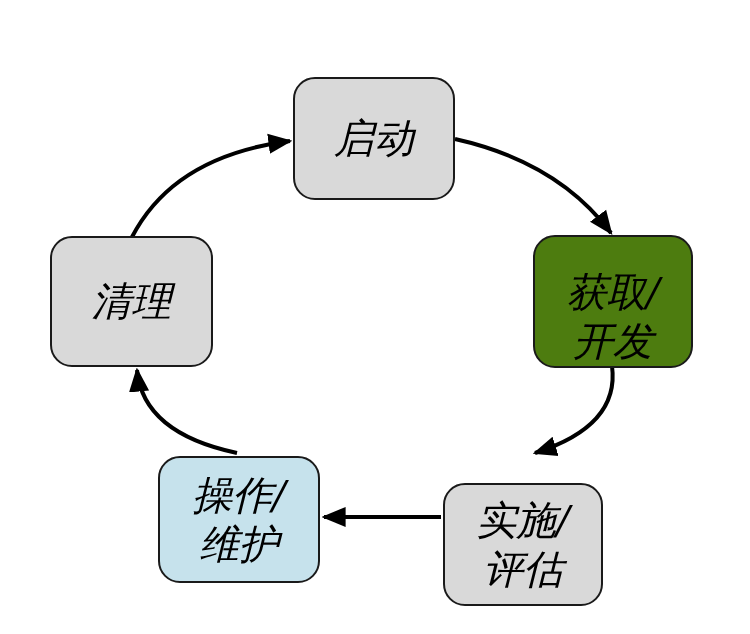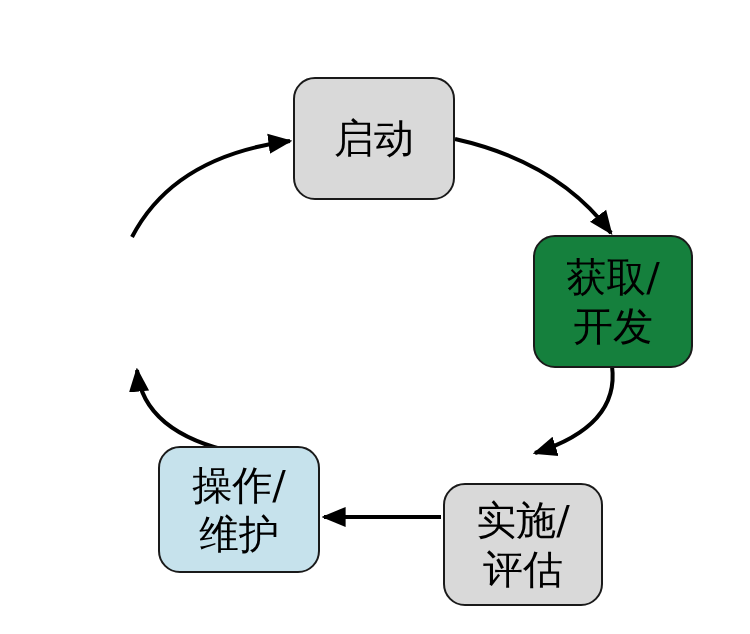--- a/index.html
+++ b/index.html
@@ -26,25 +26,25 @@
     border-radius: 22px;
     background: #d9d9d9;
     display: flex;
     align-items: center;
     justify-content: center;
     text-align: center;
     color: #000000;
     font-size: 40px;
     line-height: 1.22;
   }
-  .node .label { white-space: pre-line; }
+  .node .label { white-space: pre-line; font-style: italic; }
   .node-qidong { left: 293px; top:  77px; width: 162px; height: 123px; }
   .node-huoqu  { left: 533px; top: 235px; width: 160px; height: 133px; }
   .node-shishi { left: 443px; top: 455px; width: 160px; height: 123px; }
-  .node-caozuo { left: 158px; top: 446px; width: 162px; height: 127px; }
+  .node-caozuo { left: 158px; top: 456px; width: 162px; height: 127px; }
   .node-qingli { left:  50px; top: 236px; width: 163px; height: 131px; }
   .edge { fill: none; stroke: #000000; stroke-width: 4; }
 </style>
 </head>
 <body>
 
 <div class="canvas">
 
   <svg class="edges" viewBox="0 0 750 634" xmlns="http://www.w3.org/2000/svg">
     <defs>
@@ -56,29 +56,32 @@
     <path class="edge" d="M612,366 Q620,426 535,453" marker-end="url(#arrowhead)" stroke="#000000"></path>
     <path class="edge" d="M441,517 L324,517" marker-end="url(#arrowhead)" stroke="#000000"></path>
     <path class="edge" d="M237,453 Q143,433 137,370" marker-end="url(#arrowhead)" stroke="#000000"></path>
     <path class="edge" d="M132,237 Q174,156 290,141" marker-end="url(#arrowhead)" stroke="#000000"></path>
   </svg>
 
   <div class="node node-qidong" style="background: rgb(217, 217, 217); border-color: rgb(26, 26, 26); color: rgb(0, 0, 0);">
     <span class="label">启动</span>
   </div>
 
-  <div class="node node-huoqu" style="background: #15803d; border-color: rgb(26, 26, 26); color: rgb(0, 0, 0);">
+  <div class="node node-huoqu" style="background: #4d7c0f; border-color: rgb(26, 26, 26); color: rgb(0, 0, 0); align-items: flex-end;">
     <span class="label">获取/
 开发</span>
   </div>
 
   <div class="node node-shishi" style="background: rgb(217, 217, 217); border-color: rgb(26, 26, 26); color: rgb(0, 0, 0); margin-top: 28px;">
     <span class="label">实施/
 评估</span>
   </div>
 
   <div class="node node-caozuo" style="background: rgb(198, 226, 236); border-color: rgb(26, 26, 26); color: rgb(0, 0, 0);">
     <span class="label">操作/
 维护</span>
   </div>
 
+  <div class="node node-qingli" style="background: rgb(217, 217, 217); border-color: rgb(26, 26, 26); color: rgb(0, 0, 0);">
+    <span class="label">清理</span>
+  </div>
 
 </div>
 
 </body></html>

